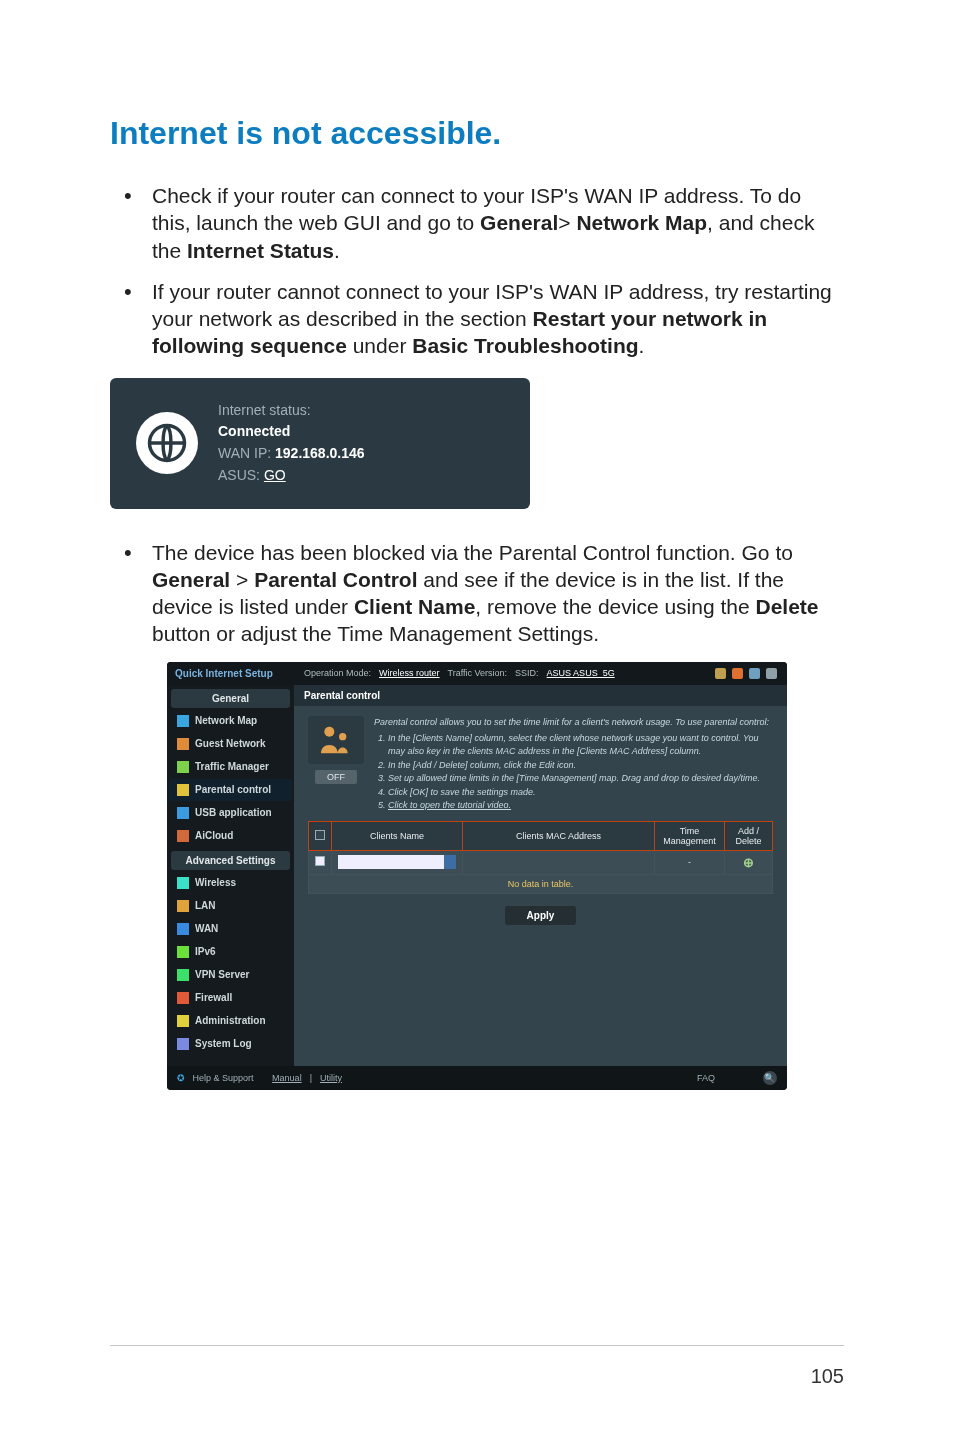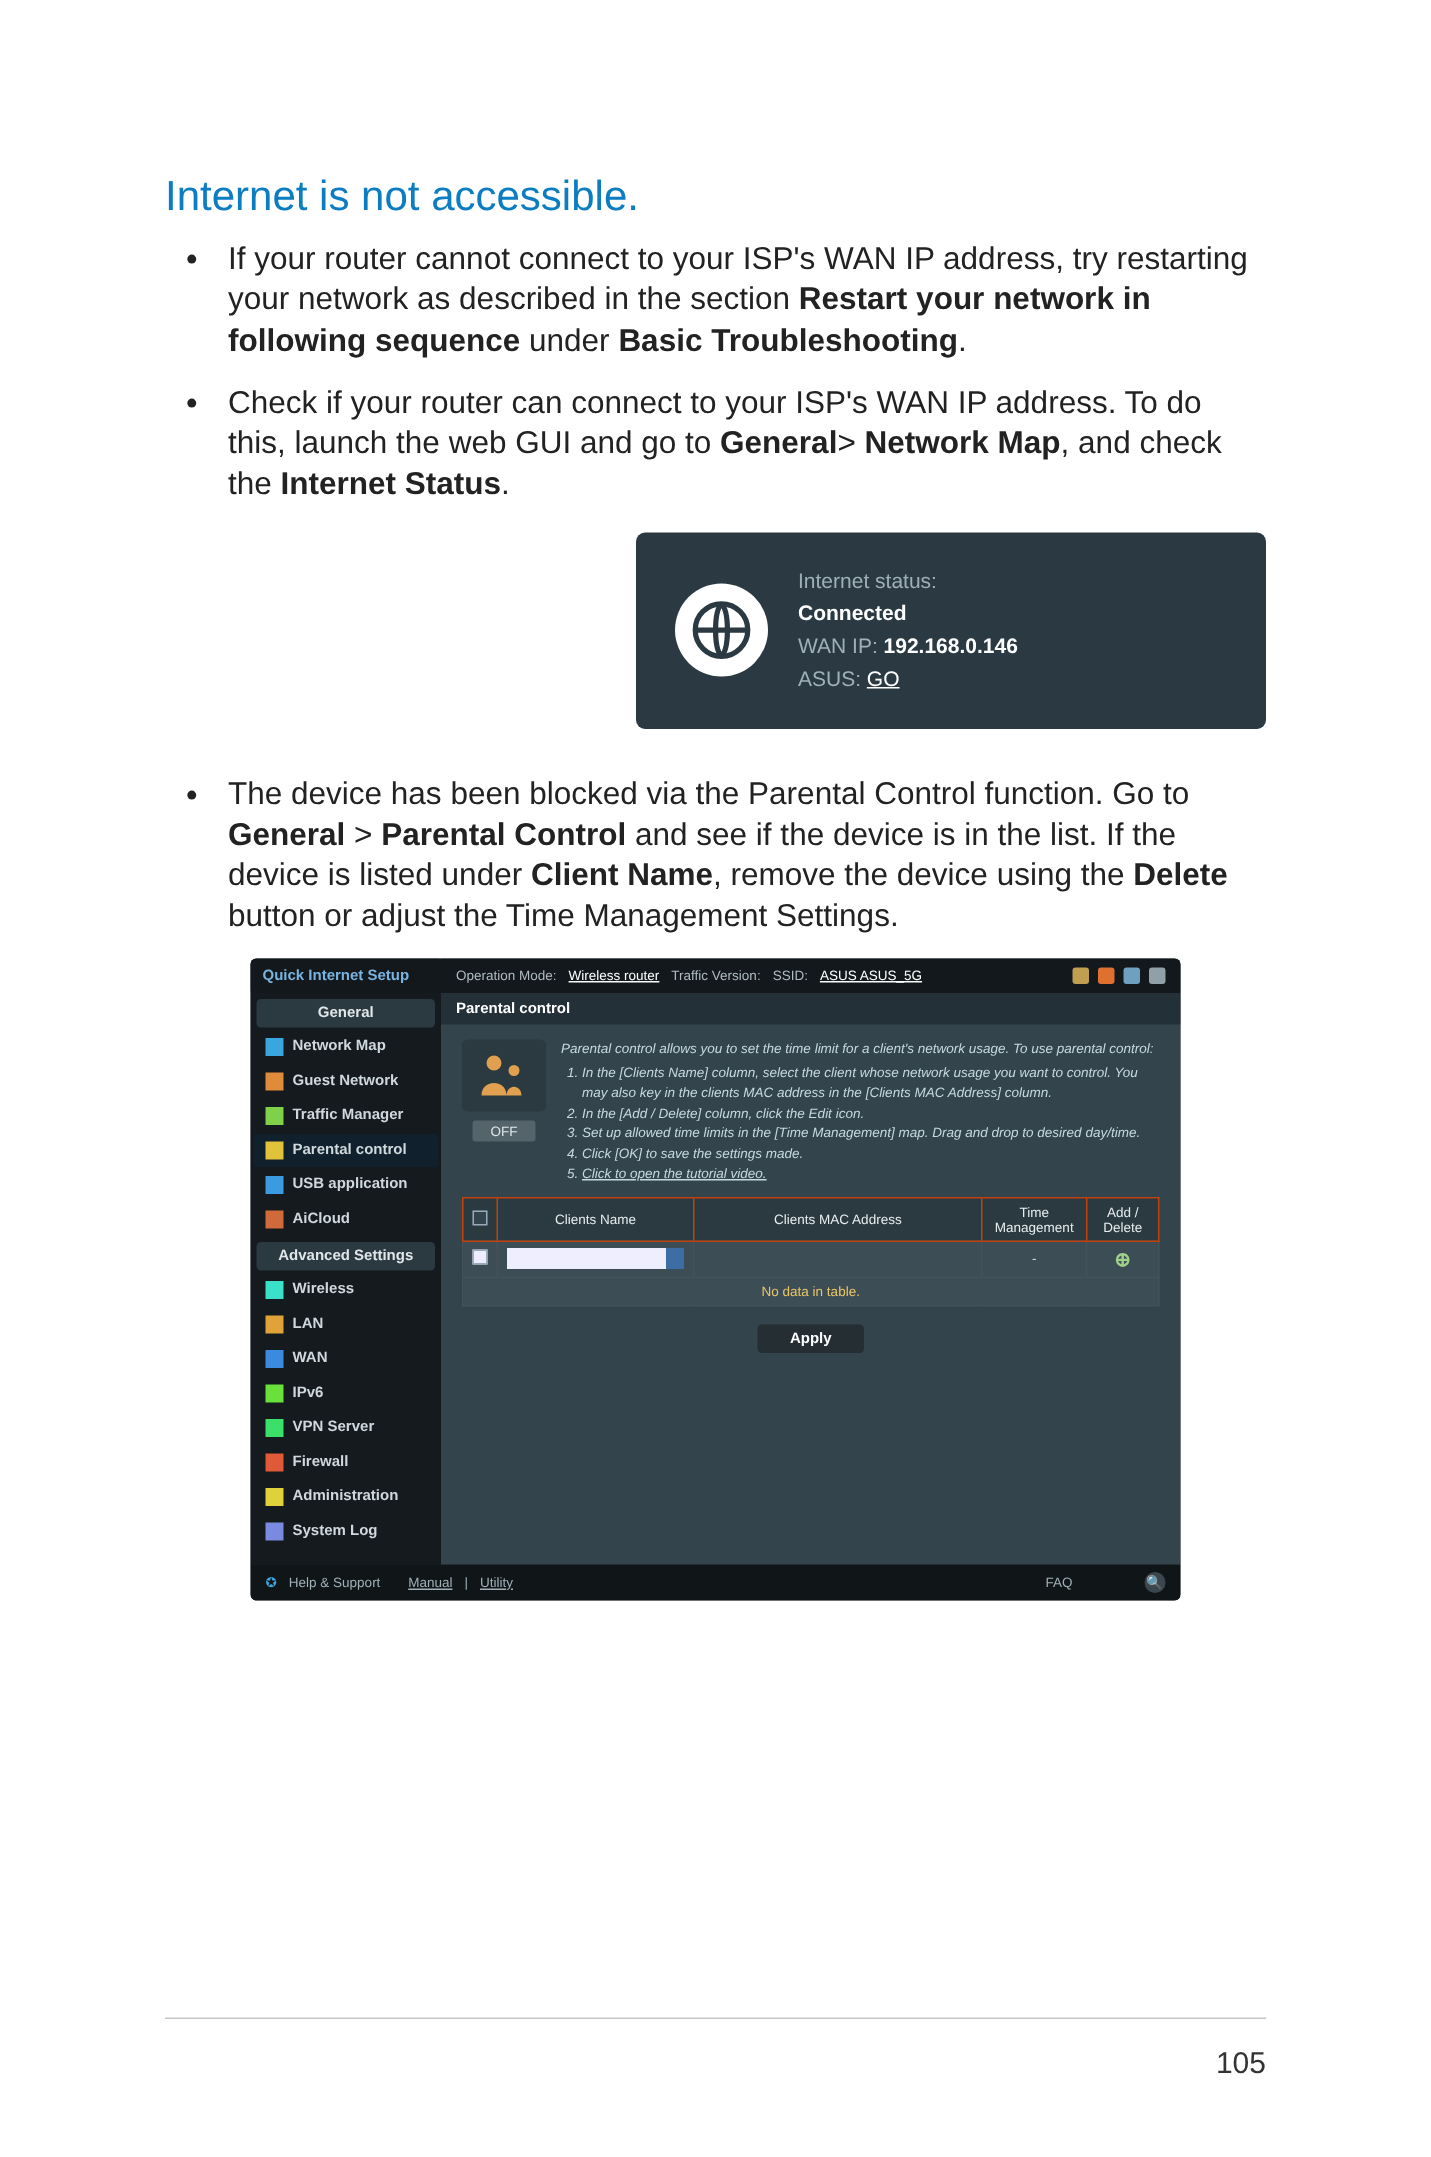--- a/index.html
+++ b/index.html
@@ -7,23 +7,23 @@
     width: 954px;
     height: 1438px;
     background: #fff;
     font-family: "Segoe UI", Arial, sans-serif;
     color: #333;
     padding: 115px 110px 60px 110px;
     position: relative;
   }
   .heading {
     color: #0d7dc1;
-    font-size: 28px;
-    font-weight: 400;
-    margin-bottom: 12px;
+    font-size: 32px;
+    font-weight: 700;
+    margin-bottom: 30px;
   }
   ul.bullets {
     list-style: none;
     margin-left: 14px;
   }
   ul.bullets > li {
     position: relative;
     padding-left: 28px;
     font-size: 21px;
     line-height: 1.3;
@@ -32,21 +32,21 @@
   }
   ul.bullets > li::before {
     content: "•";
     position: absolute;
     left: 0;
     top: 0;
     font-size: 22px;
   }
   .bold { font-weight: 700; }
   
-  .status-wrap { display:flex; justify-content:flex-end; margin: 18px 0 30px 0; }
+  .status-wrap { display:flex; justify-content:flex-start; margin: 18px 0 30px 0; }
   .status-box {
     width: 420px;
     background: #2b3a42;
     border-radius: 6px;
     padding: 22px 26px;
     display: flex;
     align-items: center;
     gap: 20px;
   }
   .globe {
@@ -141,24 +141,24 @@
     border-top:1px solid #c6c6c6;
   }
 </style>
 </head>
 <body>
 
 <h2 class="heading">Internet is not accessible.</h2>
 
 <ul class="bullets">
   <li>
-    <span>If your router cannot connect to your ISP's WAN IP address, try restarting your network as described in the section </span><span class="bold">Restart your network in following sequence</span><span> under </span><span class="bold">Basic Troubleshooting</span><span>.</span>
+    <span>Check if your router can connect to your ISP's WAN IP address. To do this, launch the web GUI and go to </span><span class="bold">General</span><span>&gt; </span><span class="bold">Network Map</span><span>, and check the </span><span class="bold">Internet Status</span><span>.</span>
   </li>
   <li>
-    <span>Check if your router can connect to your ISP's WAN IP address. To do this, launch the web GUI and go to </span><span class="bold">General</span><span>&gt; </span><span class="bold">Network Map</span><span>, and check the </span><span class="bold">Internet Status</span><span>.</span>
+    <span>If your router cannot connect to your ISP's WAN IP address, try restarting your network as described in the section </span><span class="bold">Restart your network in following sequence</span><span> under </span><span class="bold">Basic Troubleshooting</span><span>.</span>
   </li>
 </ul>
 
 <div class="status-wrap">
   <div class="status-box">
     <div class="globe">
       <svg viewBox="0 0 24 24" fill="none" stroke="#2b3a42" stroke-width="2">
         <circle cx="12" cy="12" r="10"></circle>
         <path d="M2 12h20M12 2c3 3 3 17 0 20M12 2c-3 3-3 17 0 20"></path>
       </svg>

